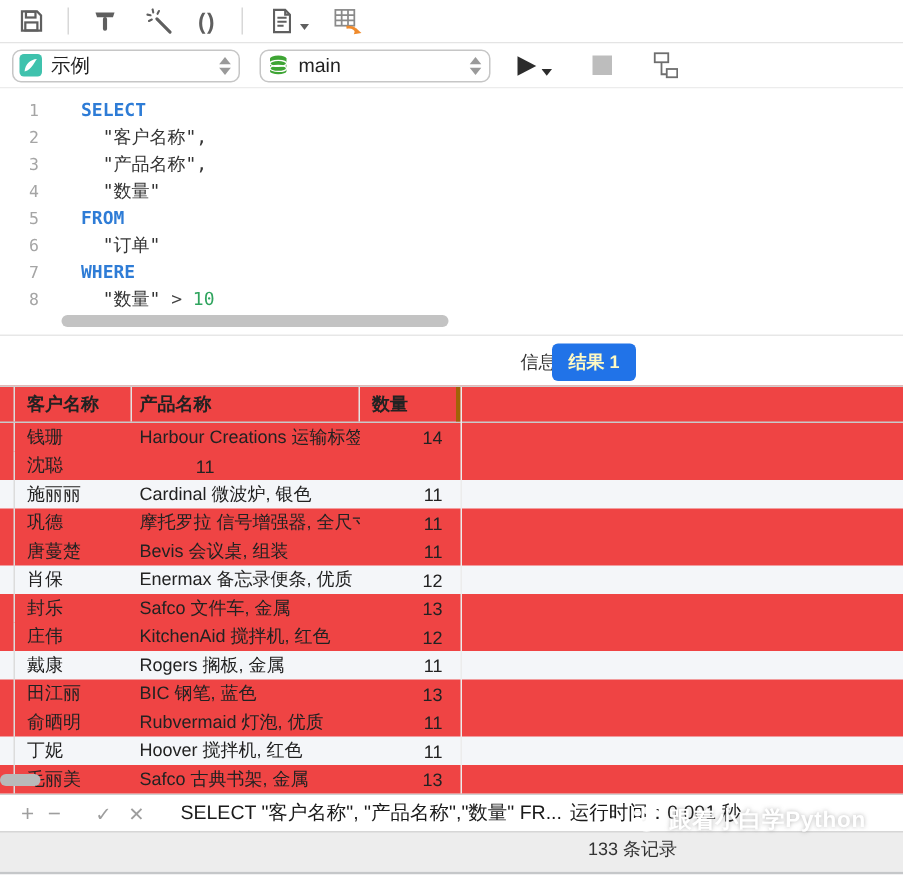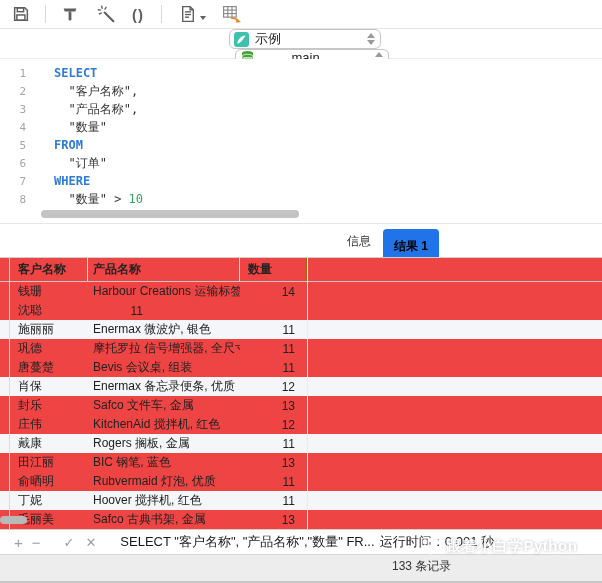--- a/index.html
+++ b/index.html
@@ -7,21 +7,21 @@
   .window { position:relative; width:602px; height:583px; background:#fff; overflow:hidden; }
 
   
   .toolbar1 { height:29px; display:flex; align-items:center; padding-left:12px; border-bottom:1px solid #e4e4e4; background:#fff; }
   .tb-icon { display:flex; align-items:center; justify-content:center; color:#5f5f5f; }
   .vsep { width:1px; height:18px; background:#d8d8d8; margin:0 15px; }
   .parens-glyph { font-size:15px; font-weight:bold; color:#5f5f5f; letter-spacing:1px; }
   .dd-caret { width:0; height:0; border-left:3.5px solid transparent; border-right:3.5px solid transparent; border-top:4px solid #5f5f5f; margin-left:3px; margin-top:8px; }
 
   
-  .toolbar2 { height:30px; display:flex; align-items:center; padding-left:8px; border-bottom:1px solid #ececec; background:#fff;flex-direction:column; }
+  .toolbar2 { height:30px; display:flex; align-items:center; padding-left:8px; border-bottom:1px solid #ececec; background:#fff; }
   .combo { display:flex; align-items:center; height:22px; border:1px solid #c6c6c6; border-radius:6px; background:#fff; padding:0 5px 0 4px; }
   .combo-label { flex:1; font-size:13px; color:#222; margin-left:6px; }
   .stepper { display:flex; flex-direction:column; align-items:center; gap:2px; }
   .combo-dbicon { width:15px; height:15px; border-radius:3px; background:#3fc2ad; display:flex; align-items:center; justify-content:center; }
   .play-wrap { display:flex; align-items:flex-end; margin-left:16px; cursor:default; }
   .stop-btn { width:13px; height:13px; background:#bdbdbd; margin-left:26px; }
   .plan-btn { margin-left:24px; display:flex; }
 
   
   .editor { position:relative; height:165px; background:#fff; border-bottom:1px solid #e7e7e7; padding-top:5px; font-family:"DejaVu Sans Mono", monospace; }
@@ -30,30 +30,30 @@
   .code { margin-left:28px; white-space:pre; }
   .kw { color:#2e7cd6; font-weight:bold; }
   .txt { color:#333; }
   .op { color:#444; }
   .num { color:#2fa45e; }
   .ed-hscroll { position:absolute; left:41px; top:151px; width:258px; height:8px; border-radius:4px; background:#c3c3c3; }
 
   
   .tabs-row { position:relative; height:33px; background:#fff; }
   .tab-info { position:absolute; left:347px; top:9px; font-size:12px; color:#333; }
-  .tab-result { position:absolute; left:383px; top:5px; background:#2173e8; color:#000000; font-size:12px; font-weight:bold; padding:9px 11px; border-radius:4px; }
+  .tab-result { position:absolute; left:368px; top:5px; background:#2173e8; color:#fef9c3; font-size:12px; font-weight:bold; padding:4px 11px; border-radius:4px; }
 
   
   .grid { position:relative; border-top:1px solid #cfcfcf; background:#ef4444; }
   .grid-vline { position:absolute; left:307px; top:0; bottom:0; width:1px; background:#ececec; }
   .grid-head { display:flex; height:24px; align-items:center; border-bottom:1px solid #c9c9c9; font-size:12px; font-weight:bold; color:#222; }
   .gh-gutter, .g-gutter { width:10px; align-self:stretch; border-right:1px solid #dcdcdc; flex:none; }
   .gh-c { width:78px; padding-left:8px; align-self:stretch; display:flex; align-items:center; border-right:1px solid #e3e3e3; }
   .gh-p { width:152px; padding-left:5px; align-self:stretch; display:flex; align-items:center; border-right:1px solid #e3e3e3; }
-  .gh-q { width:67px; padding-left:8px; align-self:stretch; display:flex; align-items:center; border-right:1px solid #a16207;font-family:Liberation Mono, monospace; }
+  .gh-q { width:67px; padding-left:8px; align-self:stretch; display:flex; align-items:center; border-right:3px solid #a16207;font-family:Liberation Mono, monospace; }
   .grid-row { display:flex; height:19px; align-items:center; font-size:12px; color:#222; }
   .grid-row.striped { background:#f4f6f9; }
   .g-c { width:78px; padding-left:8px; overflow:hidden; white-space:nowrap; }
   .g-p { width:152px; padding-left:5px; overflow:hidden; white-space:nowrap; }
   .g-q { width:67px; padding-right:12px; text-align:right; }
   .row-scroll-pill { position:absolute; left:0; bottom:5px; width:27px; height:8px; border-radius:4px; background:#b9b9b9; z-index:2; }
 
   
   .bottom-toolbar { height:25px; border-top:1px solid #cfcfcf; display:flex; align-items:center; padding-left:12px; background:#fff; }
   .bt-glyph { font-size:15px; color:#9e9e9e; line-height:1; }
@@ -139,21 +139,21 @@
       <span class="combo-label">示例</span>
       <span class="stepper">
         <svg width="8" height="5" viewBox="0 0 8 5">
             <polygon points="4,0 8,5 0,5" fill="#9a9a9a"></polygon>
           </svg>
         <svg width="8" height="5" viewBox="0 0 8 5">
             <polygon points="0,0 8,0 4,5" fill="#9a9a9a"></polygon>
           </svg>
       </span>
     </div>
-    <div class="combo" style="width:154px; margin-left:13px;gap:31px;">
+    <div class="combo" style="width:154px; margin-left:13px;">
       <span style="display:flex;">
         <svg width="15" height="15" viewBox="0 0 15 15">
           <ellipse cx="7.5" cy="3" rx="5.5" ry="2" fill="#3fa535"></ellipse>
           <path d="M2 3 v3 a5.5 2 0 0 0 11 0 v-3" fill="#3fa535"></path>
           <path d="M2 6.5 v3 a5.5 2 0 0 0 11 0 v-3" fill="#3fa535"></path>
           <path d="M2 10 v1.5 a5.5 2 0 0 0 11 0 v-1.5" fill="#3fa535"></path>
           <ellipse cx="7.5" cy="6.3" rx="5.5" ry="2" fill="none" stroke="#fff" stroke-width=".8"></ellipse>
           <ellipse cx="7.5" cy="9.6" rx="5.5" ry="2" fill="none" stroke="#fff" stroke-width=".8"></ellipse>
         </svg>
       </span>
@@ -244,21 +244,21 @@
           <div class="g-q">14</div>
         </div>
         <div class="grid-row">
           <div class="g-gutter"></div>
           <div class="g-c">沈聪</div>
           <div class="g-q">11</div>
         </div>
         <div class="grid-row striped">
           <div class="g-gutter"></div>
           <div class="g-c">施丽丽</div>
-          <div class="g-p">Enermax 微波炉, 银色</div>
+          <div class="g-p">Cardinal 微波炉, 银色</div>
           <div class="g-q">11</div>
         </div>
         <div class="grid-row">
           <div class="g-gutter"></div>
           <div class="g-c">巩德</div>
           <div class="g-p">摩托罗拉 信号增强器, 全尺寸</div>
           <div class="g-q">11</div>
         </div>
         <div class="grid-row">
           <div class="g-gutter"></div>

